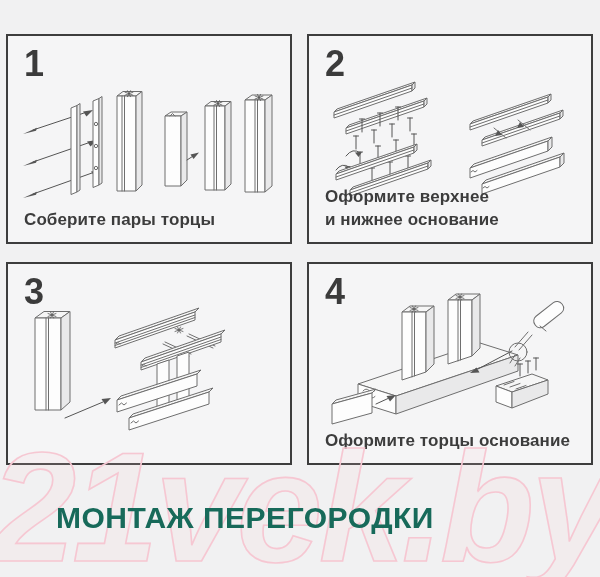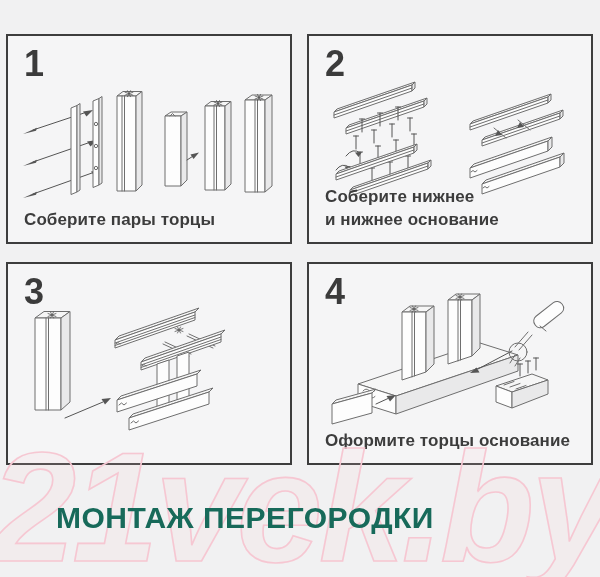--- a/index.html
+++ b/index.html
@@ -186,21 +186,21 @@
         <polygon class="f-top" points="148,96 152,92 230,65 226,69"></polygon>
         <polygon class="f-front" points="148,96 226,69 226,79 148,106"></polygon>
         <polygon class="f-side" points="226,69 230,65 230,75 226,79"></polygon>
         <path class="ln" d="M149,100 l2,-1.5 l2,1.5 l2,-1.5"></path>
         <polygon class="f-top" points="160,112 164,108 242,81 238,85"></polygon>
         <polygon class="f-front" points="160,112 238,85 238,95 160,122"></polygon>
         <polygon class="f-side" points="238,85 242,81 242,91 238,95"></polygon>
         <path class="ln" d="M161,116 l2,-1.5 l2,1.5 l2,-1.5"></path>
       </g>
     </svg>
-    <div class="step-caption">Соберите нижнее
+    <div class="step-caption">Оформите верхнее
 и нижнее основание</div>
   </div>
 
   <div class="panel" id="panel-3">
     <div class="step-number">3</div>
     <svg class="illus" width="258" height="150" viewBox="0 0 258 150">
       <g>
         <polygon class="f-top" points="14,26 23,19.5 49,19.5 40,26"></polygon>
         <polygon class="f-front" points="14,26 40,26 40,118 14,118"></polygon>
         <polygon class="f-side" points="40,26 49,19.5 49,110 40,118"></polygon>

